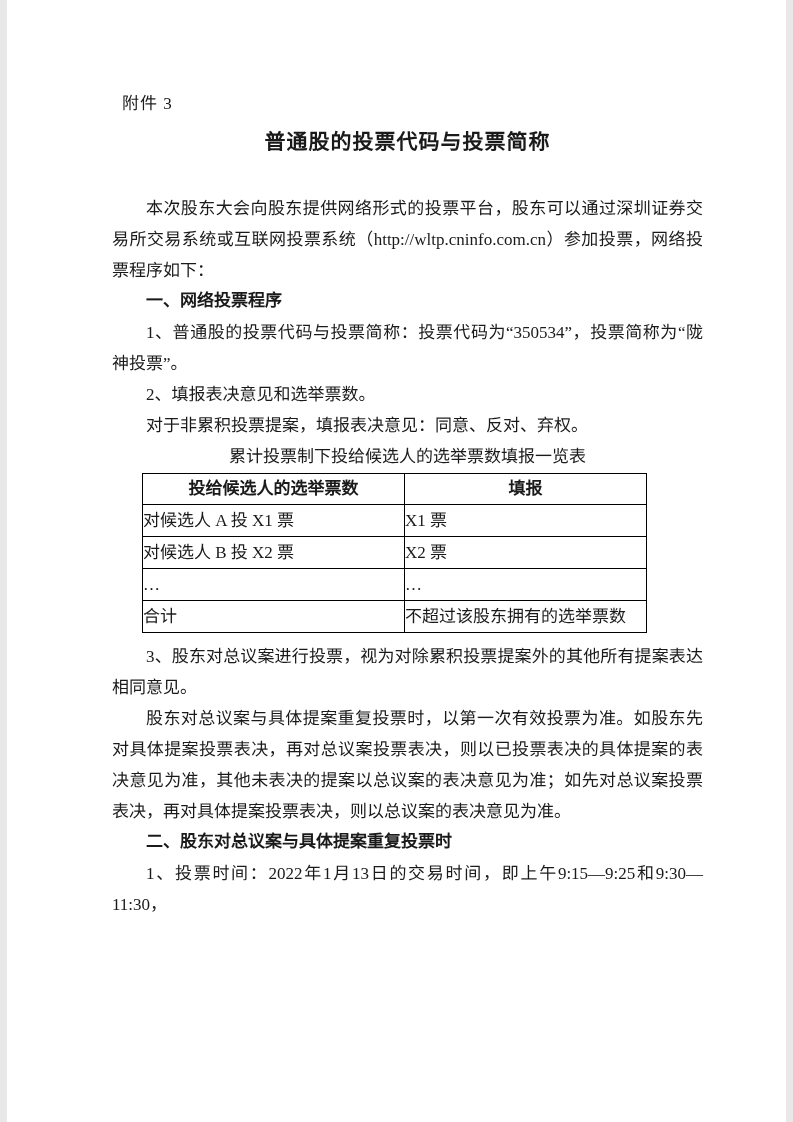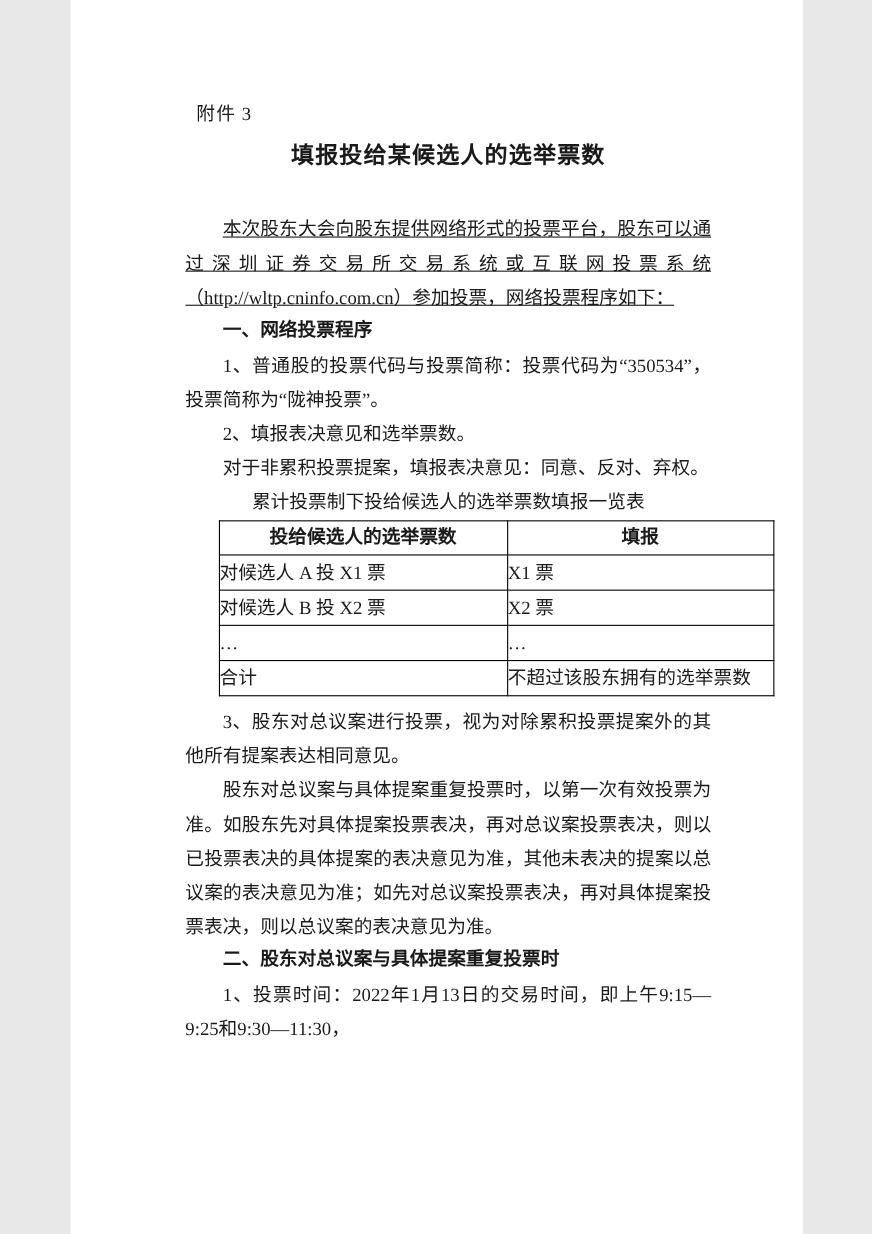--- a/index.html
+++ b/index.html
@@ -2,21 +2,21 @@
 <html lang="zh-CN"><head>
 <meta charset="utf-8">
 <style>
   html, body {
     margin: 0;
     padding: 0;
     background: #e8e8e8;
   }
   .page {
     position: relative;
-    width: 666px;
+    width: 779px;
     height: 1122px;
     margin: 0 auto;
     background: #ffffff;
     box-sizing: border-box;
     padding: 88px 83px 0 105px;
     font-family: "Liberation Serif", "DejaVu Serif", serif;
     font-size: 17px;
     line-height: 31px;
     color: #1a1a1a;
     overflow: hidden;
@@ -34,21 +34,20 @@
     line-height: 30px;
     letter-spacing: 1px;
   }
   p.body {
     margin: 0;
     text-align: justify;
     text-indent: 2em;
   }
   p.intro {
     margin-top: 36px;
-    text-decoration: underline;
   }
   p.heading {
     margin: 0;
     text-indent: 2em;
     font-family: Liberation Mono, monospace;
     font-weight: bold;
   }
   .table-caption {
     margin: 0;
     text-align: center;
@@ -83,21 +82,21 @@
     margin-top: 8px;
   }
 </style>
 </head>
 <body>
 
 <div class="page">
 
   <div class="attachment">附件 3</div>
 
-  <h1 class="doc-title">填报投给某候选人的选举票数</h1>
+  <h1 class="doc-title">普通股的投票代码与投票简称</h1>
 
   <p class="body intro">本次股东大会向股东提供网络形式的投票平台，股东可以通过深圳证券交易所交易系统或互联网投票系统（http://wltp.cninfo.com.cn）参加投票，网络投票程序如下：</p>
 
   <p class="heading">一、网络投票程序</p>
 
   <p class="body">1、普通股的投票代码与投票简称：投票代码为“350534”，投票简称为“陇神投票”。</p>
 
   <p class="body">2、填报表决意见和选举票数。</p>
 
   <p class="body">对于非累积投票提案，填报表决意见：同意、反对、弃权。</p>

